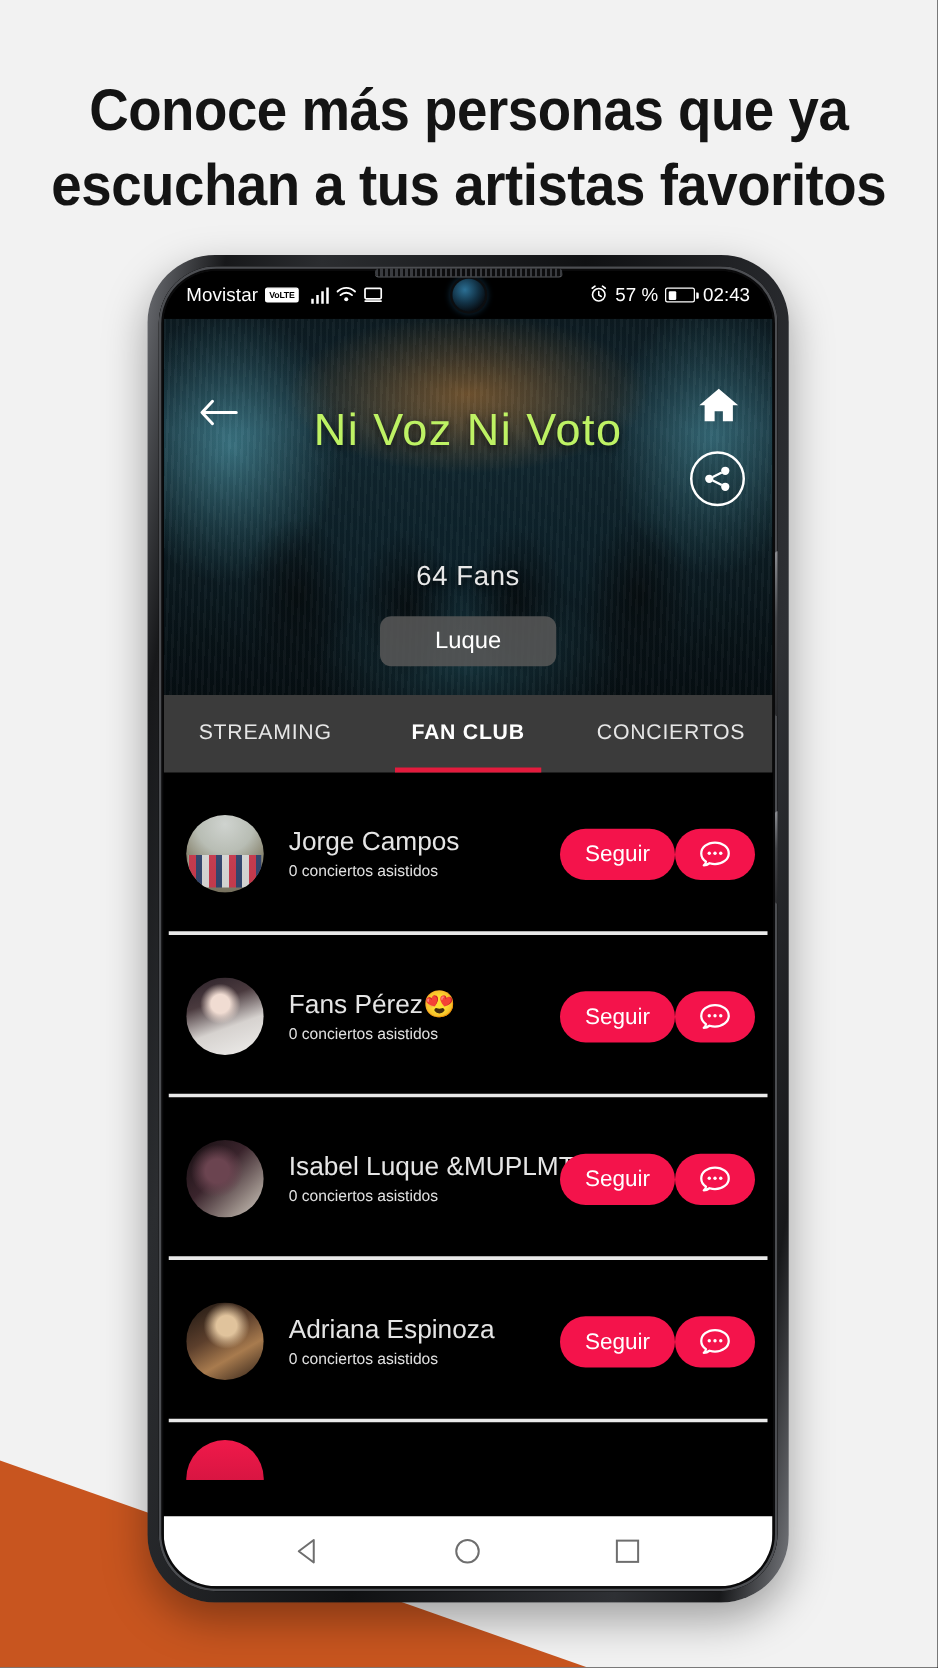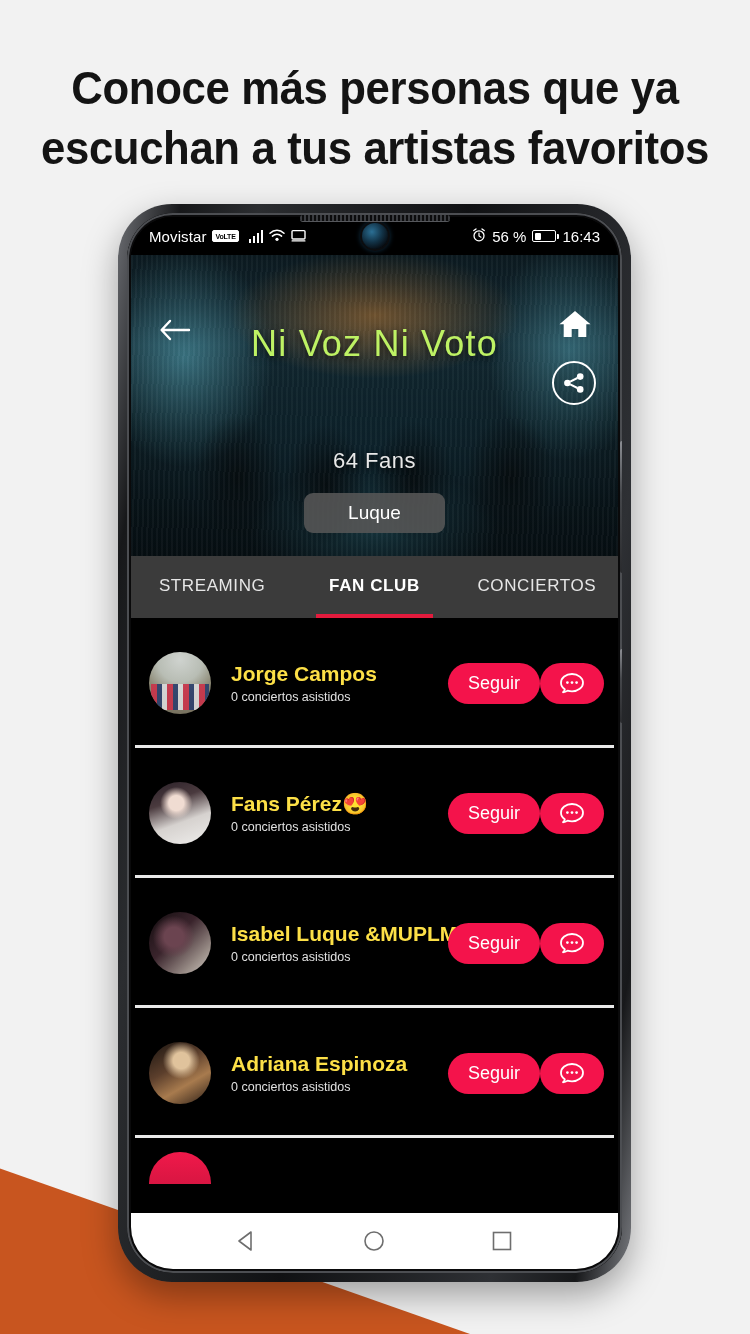--- a/index.html
+++ b/index.html
@@ -366,23 +366,23 @@
   .avatar.a3 { background:
       radial-gradient(circle at 40% 40%, #6b4450 0 18%, rgba(107,68,80,0) 40%),
       linear-gradient(135deg,#140d10 0%, #3a242c 42%, #9a8e88 78%, #cfc8c2 100%); }
   .avatar.a4 { background:
       radial-gradient(circle at 52% 30%, #e0c39c 0 15%, rgba(224,195,156,0) 34%),
       linear-gradient(150deg,#1a1410 0%, #5c3f2c 40%, #a87b4e 66%, #2a1d16 100%); }
   .avatar.a5 { background: linear-gradient(180deg, #f0194a 0%, #c2123a 100%); }
 
   .fan-meta { margin-left: 20px; flex: 1 1 auto; min-width: 0; }
   .fan-name {
-    color: #fde047;
+    color: #e5e5e5;
     font-size: 21px;
-    font-weight: 700;
+    font-weight: 400;
     line-height: 1.18;
     white-space: nowrap;
   }
   .fan-sub {
     color: #e0e0e0;
     font-size: 12.5px;
     margin-top: 4px;
     white-space: nowrap;
   }
   .fan-actions { display: flex; align-items: flex-start; flex: 0 0 auto; }
@@ -467,25 +467,25 @@
         <div class="status-center"></div>
 
         <div class="status-right">
           <span class="icon-glyph">
             <svg width="14" height="14" viewBox="0 0 14 14" fill="none">
               <circle cx="7" cy="7.8" r="5" stroke="#fff" stroke-width="1.3"></circle>
               <path d="M7 5.2v2.8l2 1.2" stroke="#fff" stroke-width="1.2" stroke-linecap="round"></path>
               <path d="M1.8 2.6 4 .9M12.2 2.6 10 .9" stroke="#fff" stroke-width="1.3" stroke-linecap="round"></path>
             </svg>
           </span>
-          <span>56 %</span>
+          <span>57 %</span>
           <span class="battery">
               <span class="lvl"></span>
             </span>
-          <span>16:43</span>
+          <span>02:43</span>
         </div>
       </div>
 
       <div class="hero">
         <div class="hero-photo"></div>
 
         <div class="hero-back">
           <svg width="32" height="26" viewBox="0 0 32 26" fill="none">
             <path d="M30 13H3M11 4 2.6 13l8.4 9" stroke="#fff" stroke-width="2.4" stroke-linecap="round" stroke-linejoin="round"></path>
           </svg>

